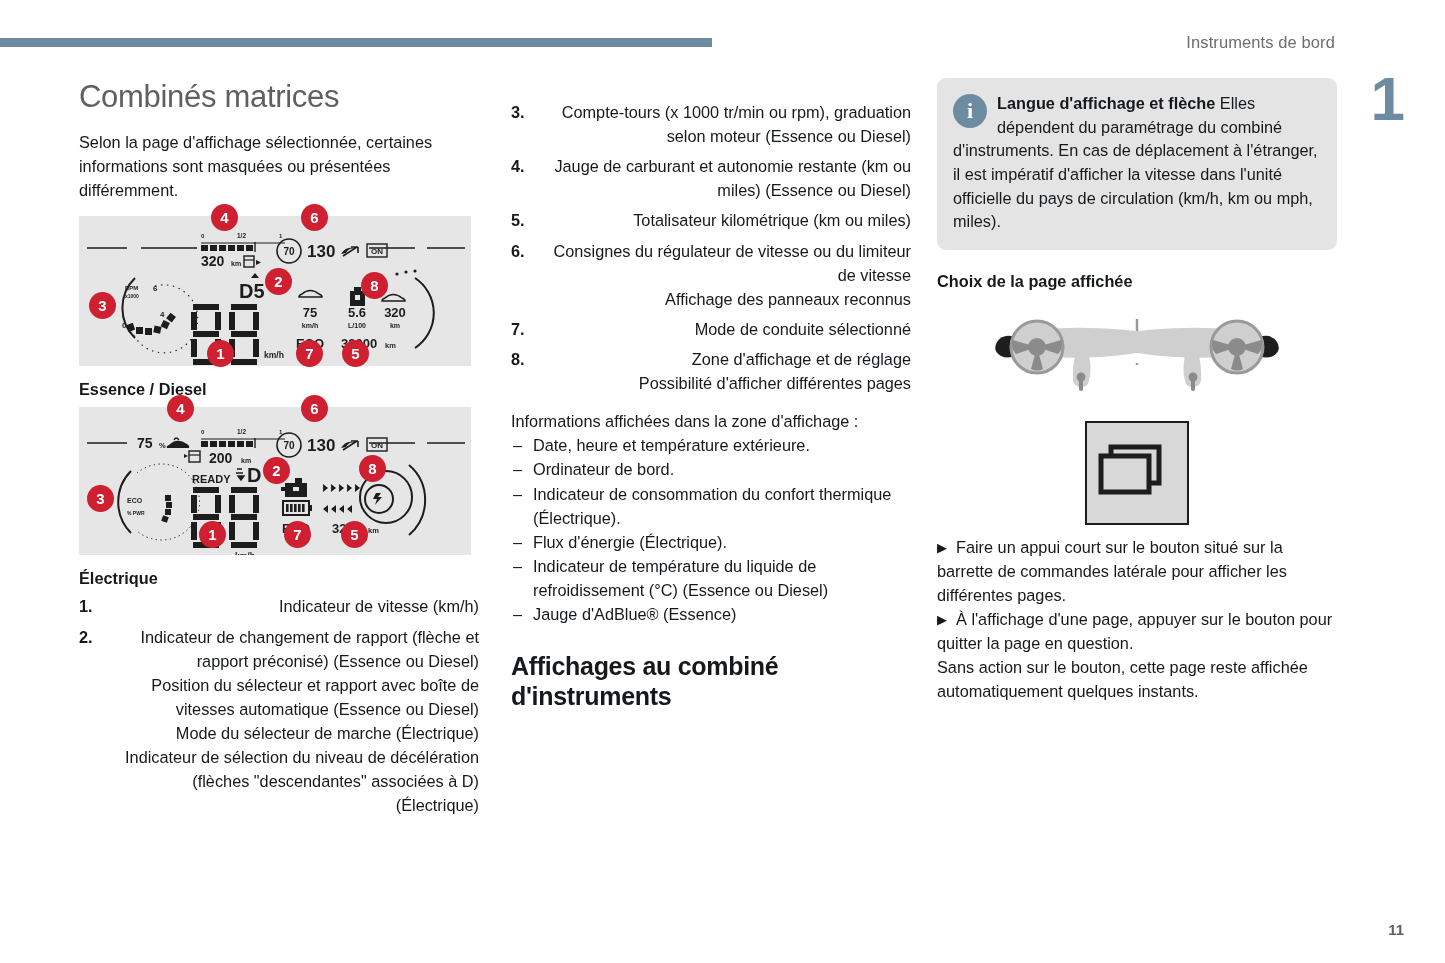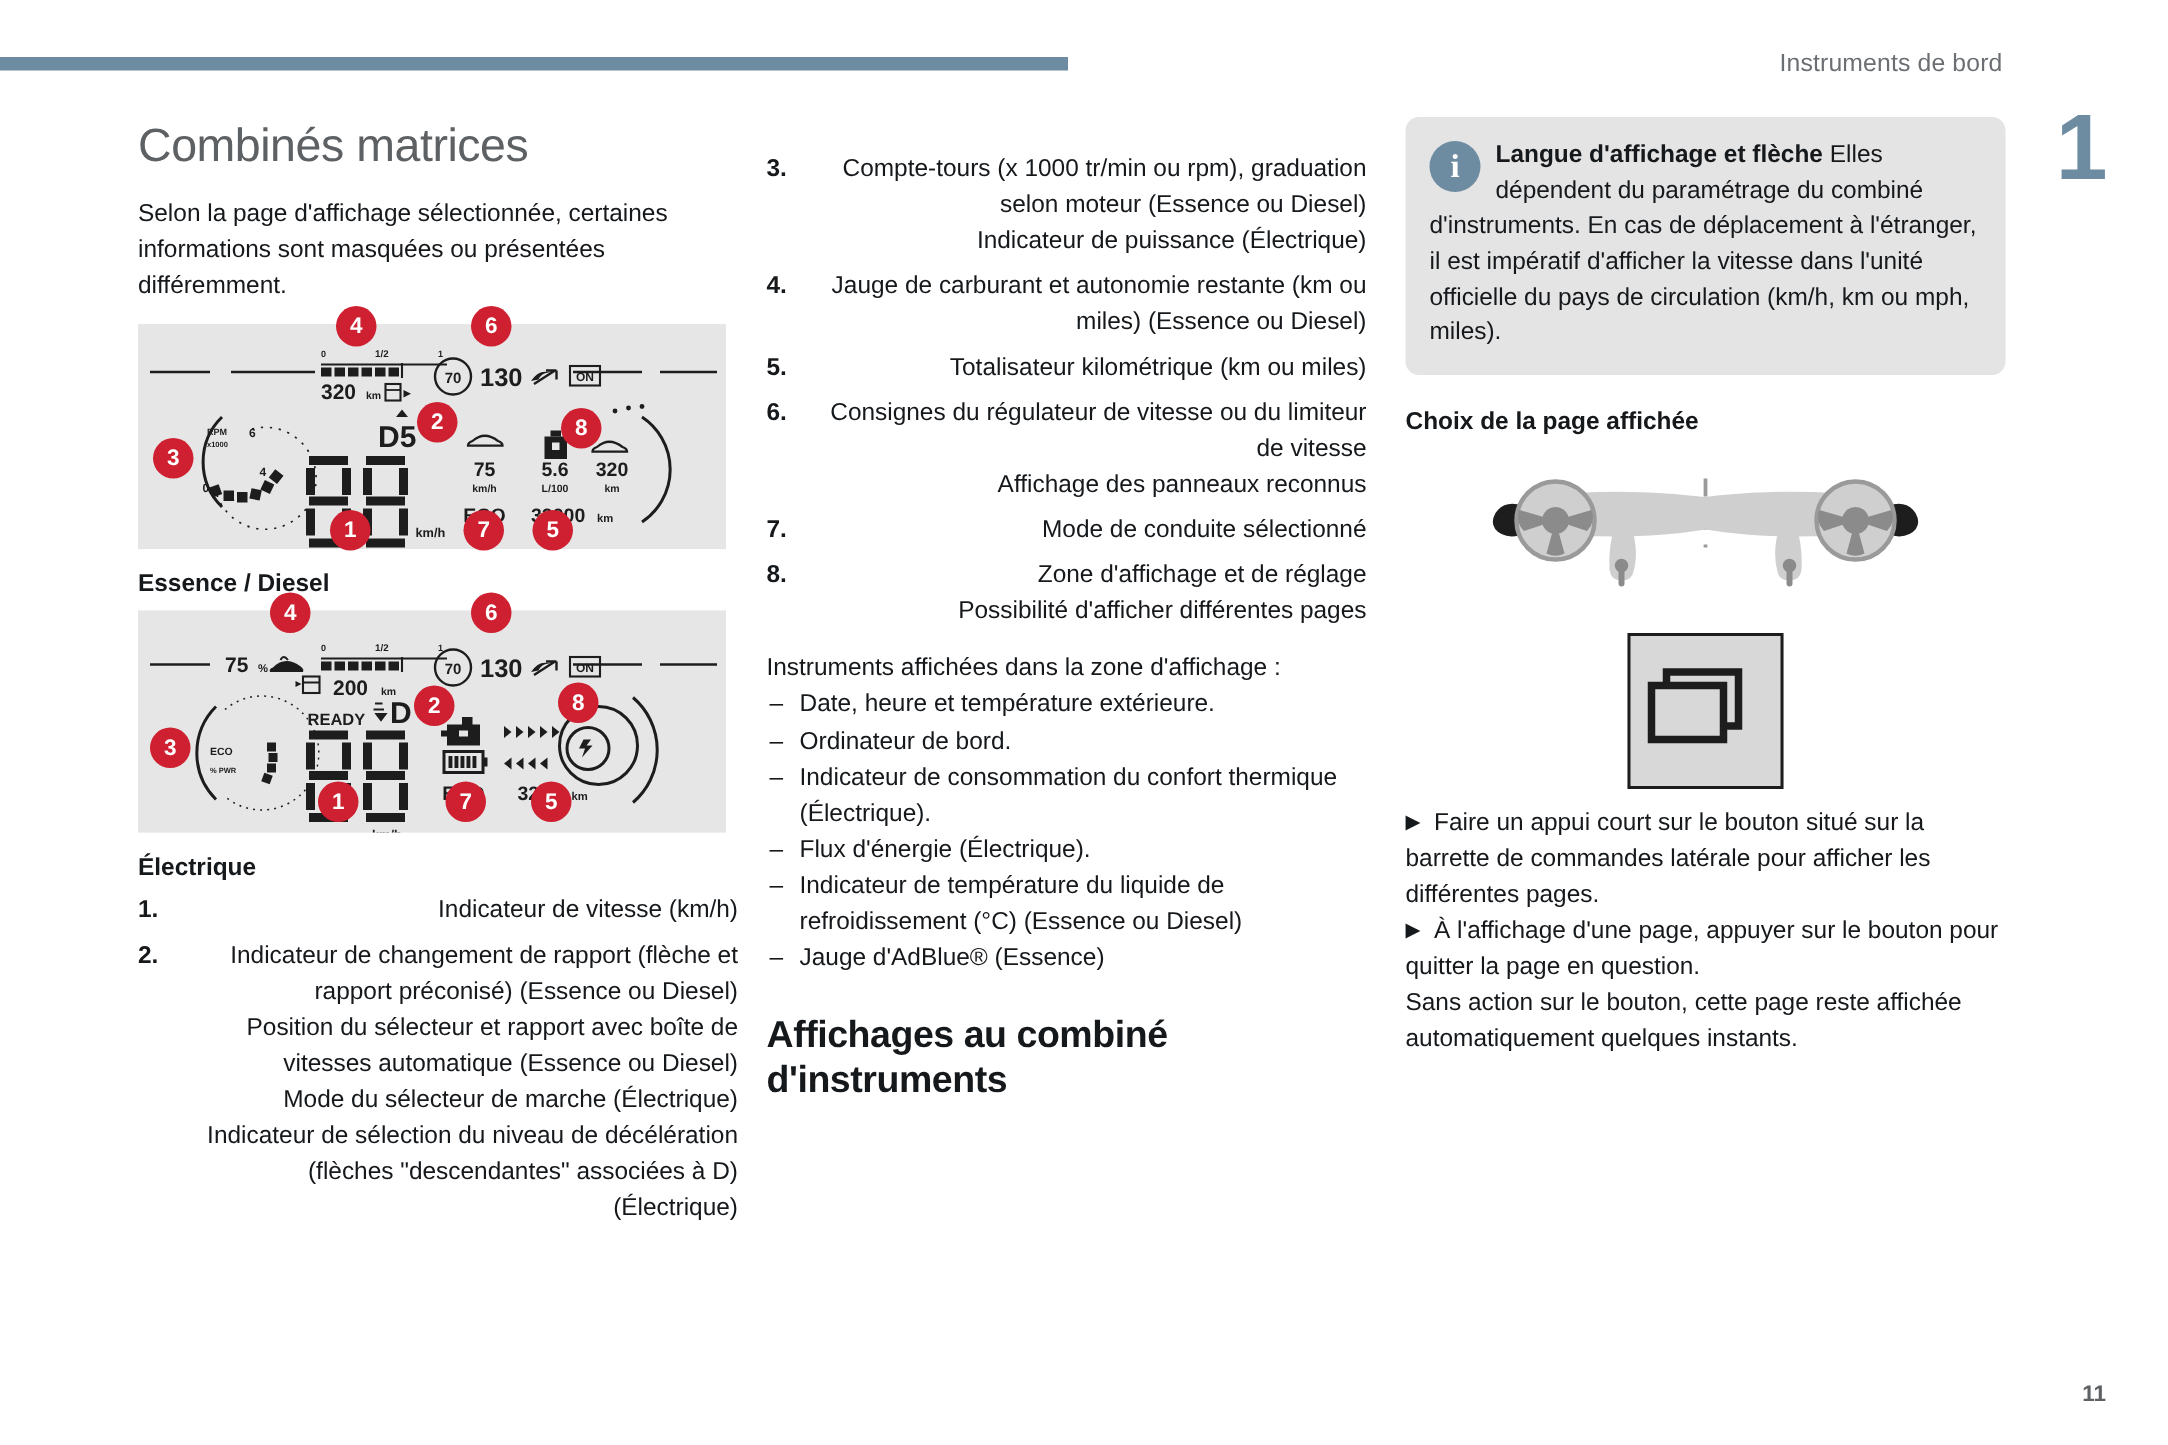--- a/index.html
+++ b/index.html
@@ -56,21 +56,21 @@
     font-size: 15px;
     font-weight: bold;
     color: #5d6164;
   }
 
   
   .col {
     position: absolute;
     top: 80px;
   }
-  .col-left  { left: 92px;  width: 400px; }
+  .col-left  { left: 79px;  width: 400px; }
   .col-mid   { left: 511px; width: 400px; }
   .col-right { left: 937px; width: 400px; }
 
   h1.title {
     font-size: 31px;
     font-weight: normal;
     color: #5d6164;
     margin: 0 0 16px 0;
     letter-spacing: -0.3px;
     line-height: 1.1;
@@ -500,21 +500,20 @@
         <span class="sub-line">Indicateur de sélection du niveau de décélération (flèches "descendantes" associées à D) (Électrique)</span>
       </li>
     </ol>
   </div>
 
   <div class="col col-mid" style="top:100px;">
     <ol class="numlist">
       <li>
         <span class="num">3.</span>
         <span class="sub-line">Compte-tours (x 1000 tr/min ou rpm), graduation selon moteur (Essence ou Diesel)</span>
-        <span class="sub-line">Indicateur de puissance (Électrique)</span>
       </li>
       <li>
         <span class="num">4.</span>
         <span class="sub-line">Jauge de carburant et autonomie restante (km ou miles) (Essence ou Diesel)</span>
       </li>
       <li>
         <span class="num">5.</span>
         <span class="sub-line">Totalisateur kilométrique (km ou miles)</span>
       </li>
       <li>
@@ -526,21 +525,21 @@
         <span class="num">7.</span>
         <span class="sub-line">Mode de conduite sélectionné</span>
       </li>
       <li>
         <span class="num">8.</span>
         <span class="sub-line">Zone d'affichage et de réglage</span>
         <span class="sub-line">Possibilité d'afficher différentes pages</span>
       </li>
     </ol>
 
-    <p class="lead">Instruments affichées dans la zone d'affichage :</p>
+    <p class="lead">Informations affichées dans la zone d'affichage :</p>
 
     <ul class="dashlist">
       <li><span class="dash">–</span><span>Date, heure et température extérieure.</span></li>
       <li><span class="dash">–</span><span>Ordinateur de bord.</span></li>
       <li><span class="dash">–</span><span>Indicateur de consommation du confort thermique (Électrique).</span></li>
       <li><span class="dash">–</span><span>Flux d'énergie (Électrique).</span></li>
       <li><span class="dash">–</span><span>Indicateur de température du liquide de refroidissement (°C) (Essence ou Diesel)</span></li>
       <li><span class="dash">–</span><span>Jauge d'AdBlue® (Essence)</span></li>
     </ul>
 

